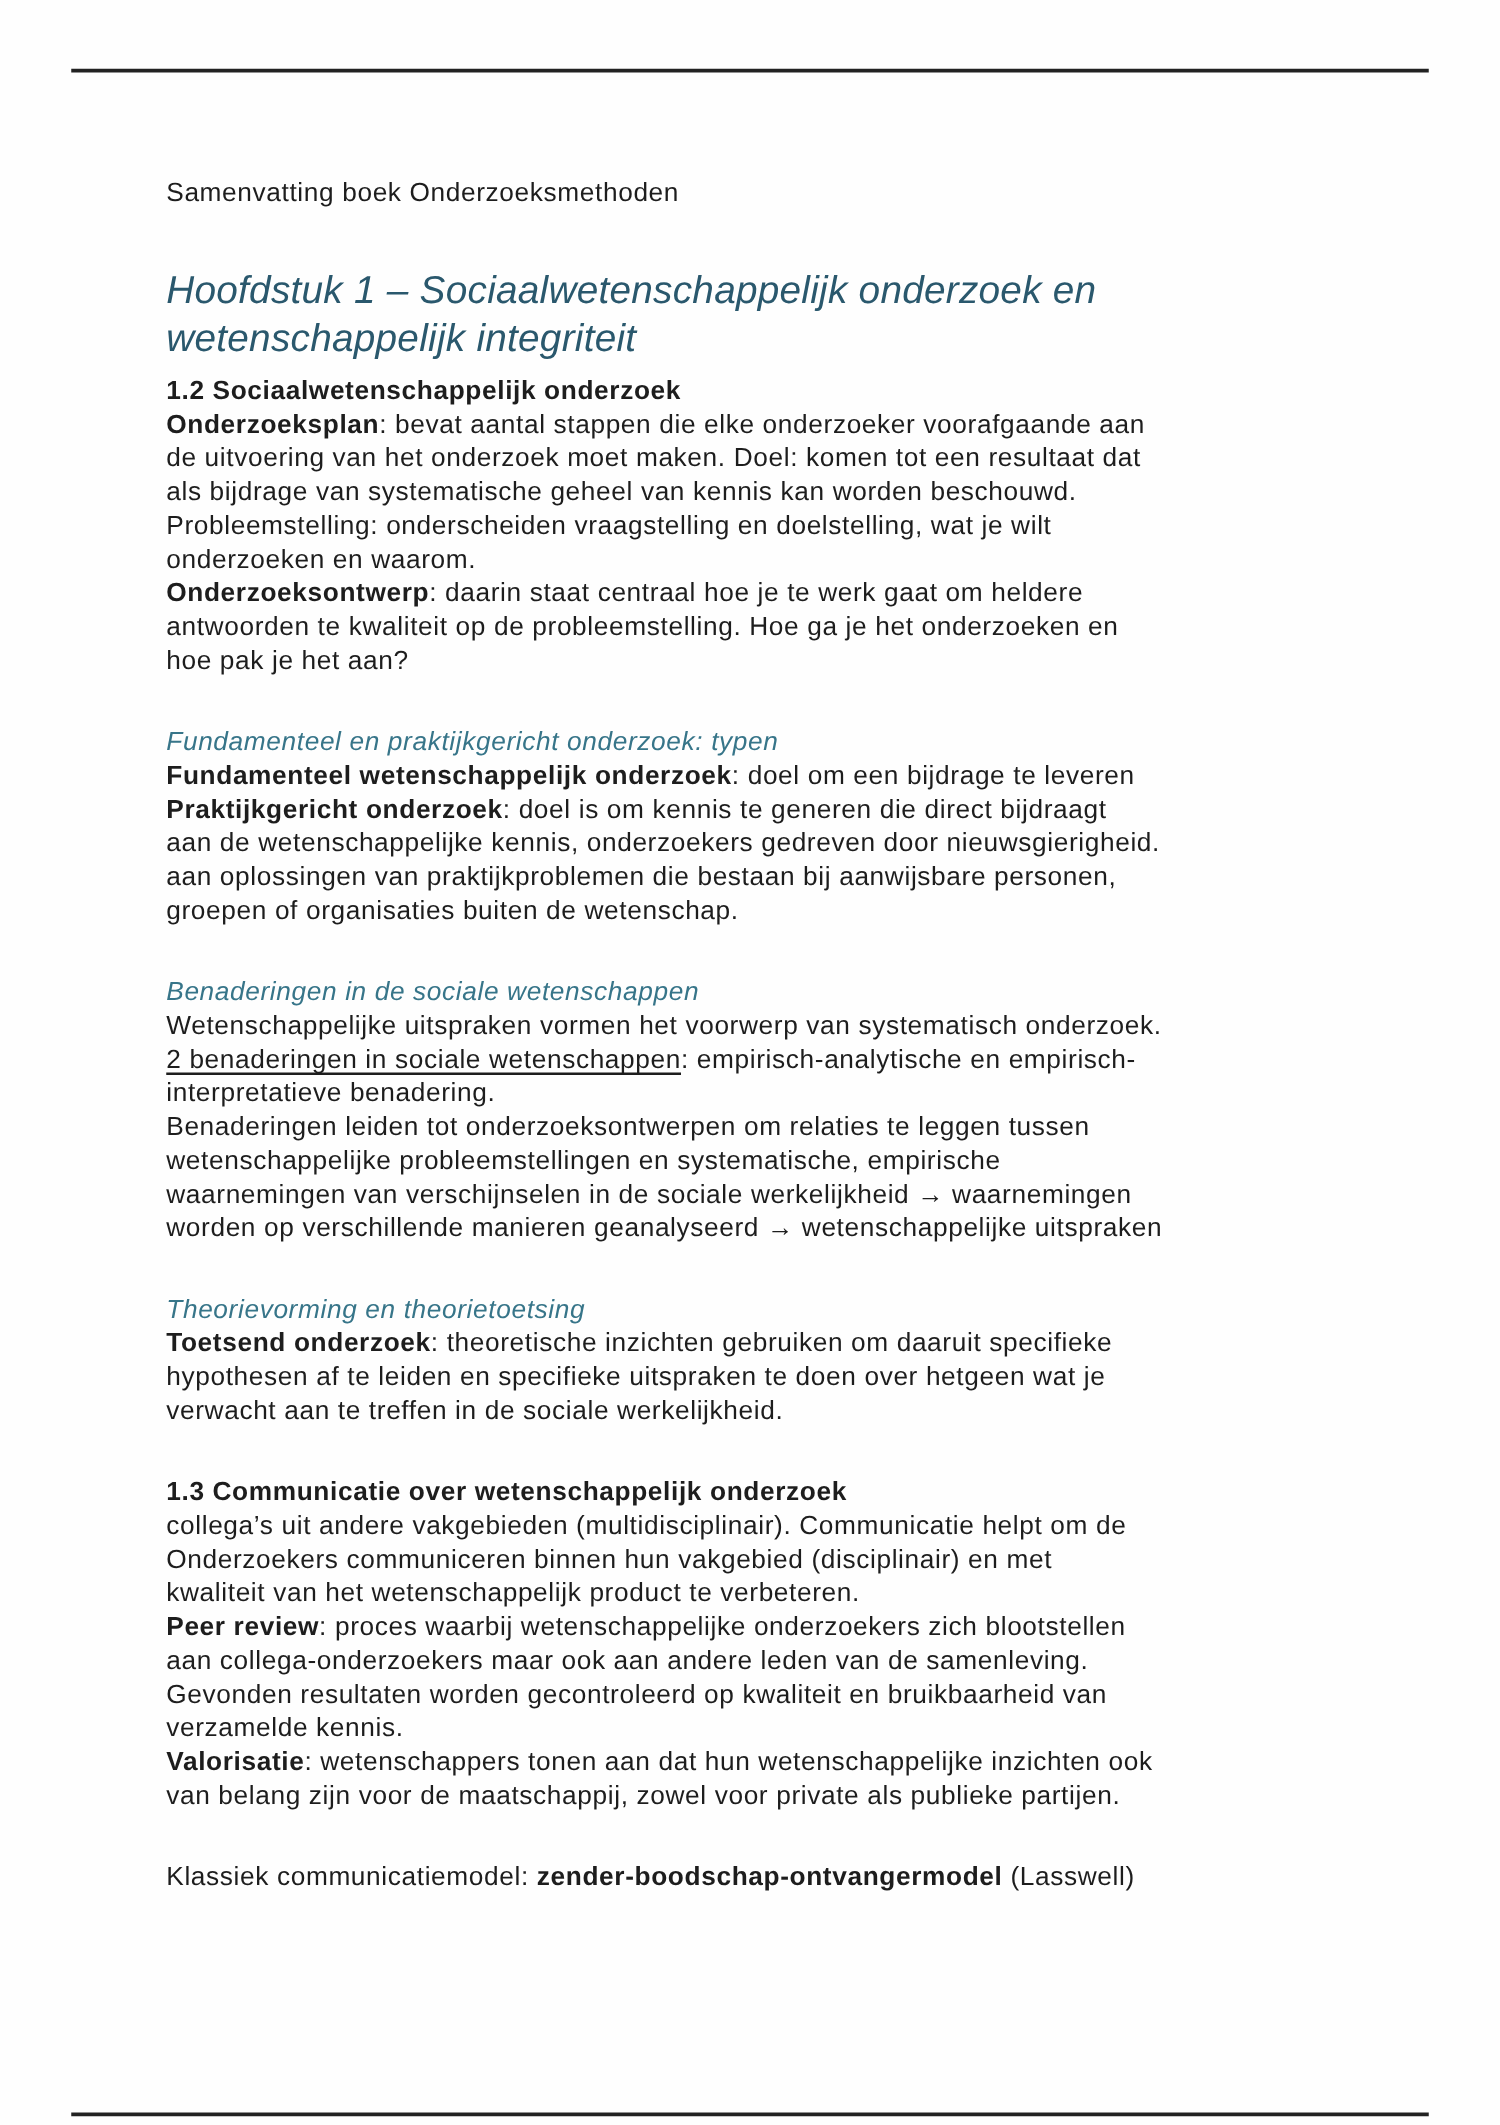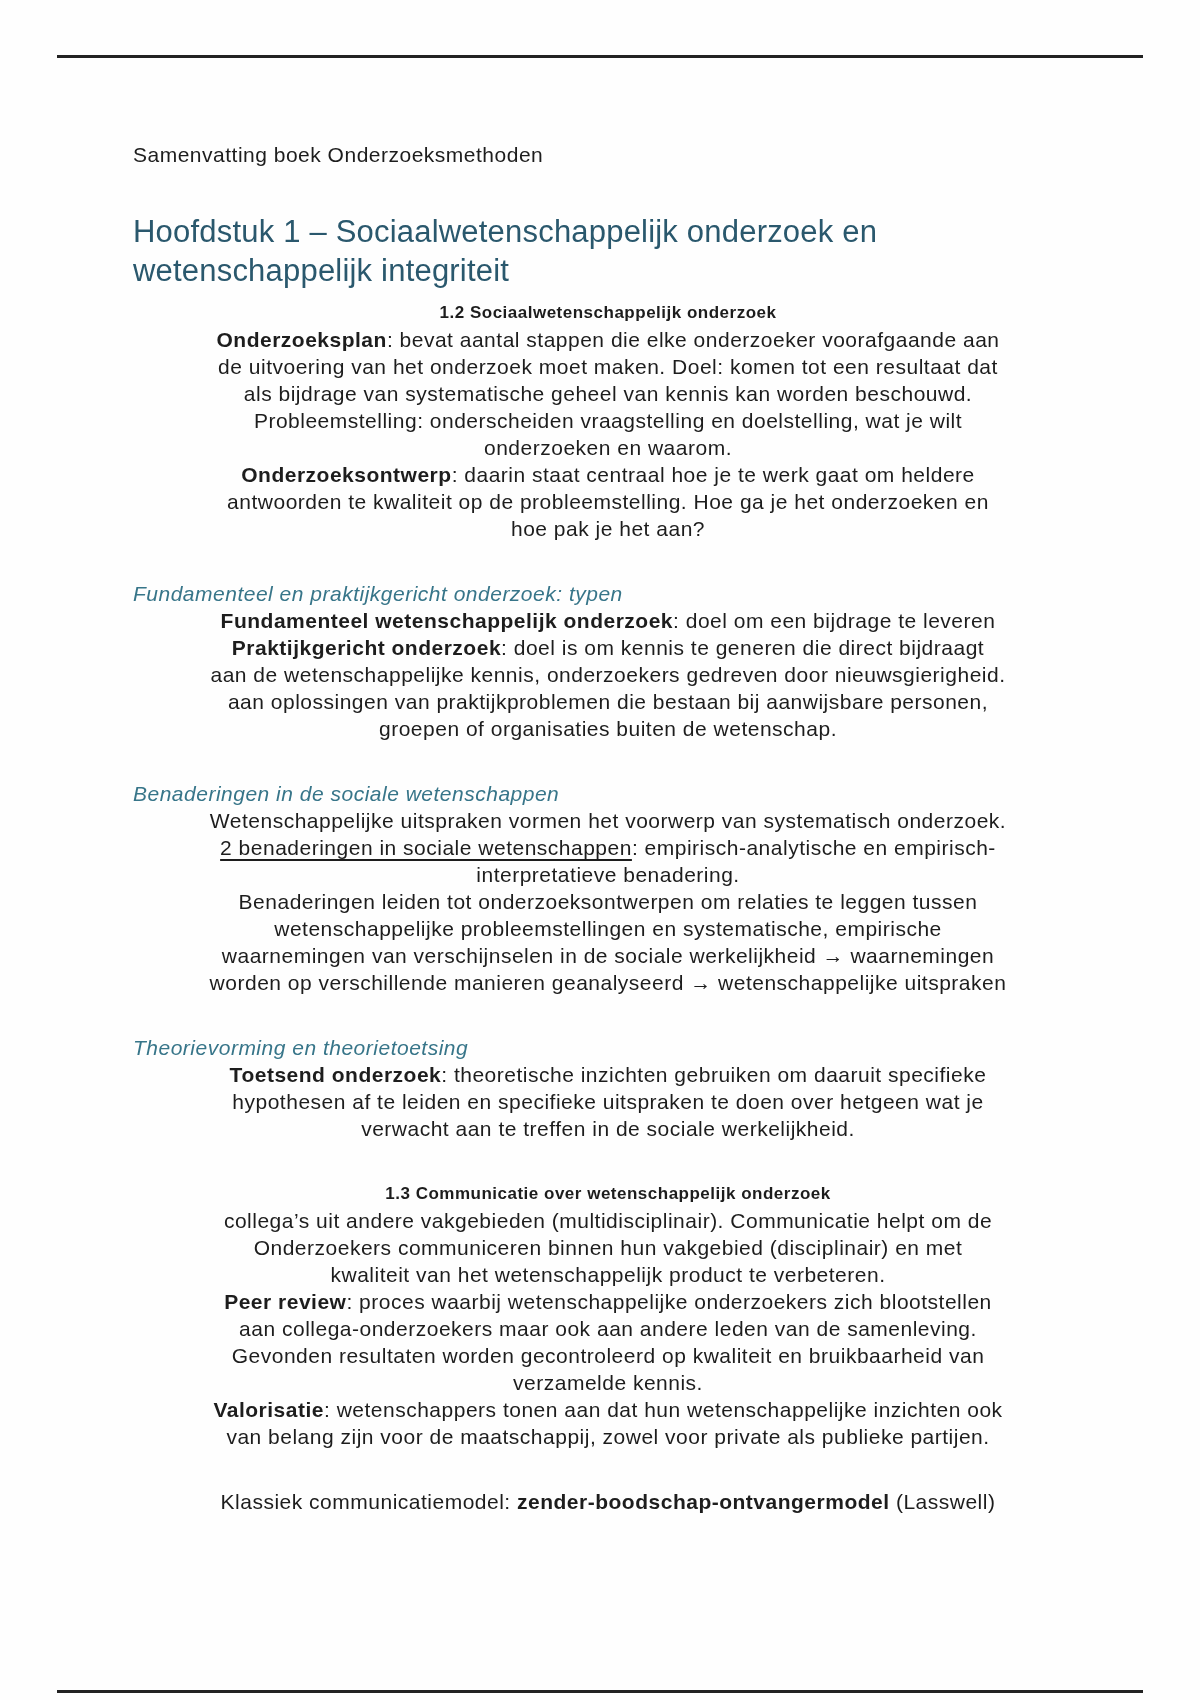--- a/index.html
+++ b/index.html
@@ -16,25 +16,25 @@
     font-family:"Liberation Sans","DejaVu Sans",sans-serif;
     color:var(--body-color);
   }
   .page{position:relative;width:1200px;height:1700px;background:var(--page-bg);}
   .rule{position:absolute;left:57px;width:1086px;height:3px;background:var(--rule-color);}
   .rule-top{top:55px;}
   .rule-bottom{top:1690px;}
   .content{position:absolute;left:133px;top:141px;width:950px;}
   .meta{font-size:21px;line-height:27px;letter-spacing:.5px;}
   .h1{margin-top:44px;margin-bottom:9px;color:var(--h1-color);font-weight:400;}
-  .h1-line{font-size:31px;line-height:39px;letter-spacing:.2px;white-space:pre;}
-  .h2{font-weight:700;font-size:17px;line-height:27px;letter-spacing:.5px;white-space:pre;text-align:center;}
+  .h1-line{font-size:31px;line-height:39px;letter-spacing:.2px;white-space:pre;font-style:italic;}
+  .h2{font-weight:700;font-size:21px;line-height:27px;letter-spacing:.5px;white-space:pre;}
   .subhead{font-style:italic;color:var(--subhead-color);font-size:21px;line-height:27px;letter-spacing:.5px;white-space:pre;}
   .para{font-size:21px;line-height:27px;letter-spacing:.5px;}
-  .line{white-space:pre;text-align:center;}
+  .line{white-space:pre;}
   .b{font-weight:700;}
   .u{text-decoration:underline;text-decoration-thickness:2px;text-underline-offset:4px;}
   .gap{height:38px;}
 </style>
 </head>
 <body>
 
 <div class="page">
   <div class="rule rule-top"></div>
 

